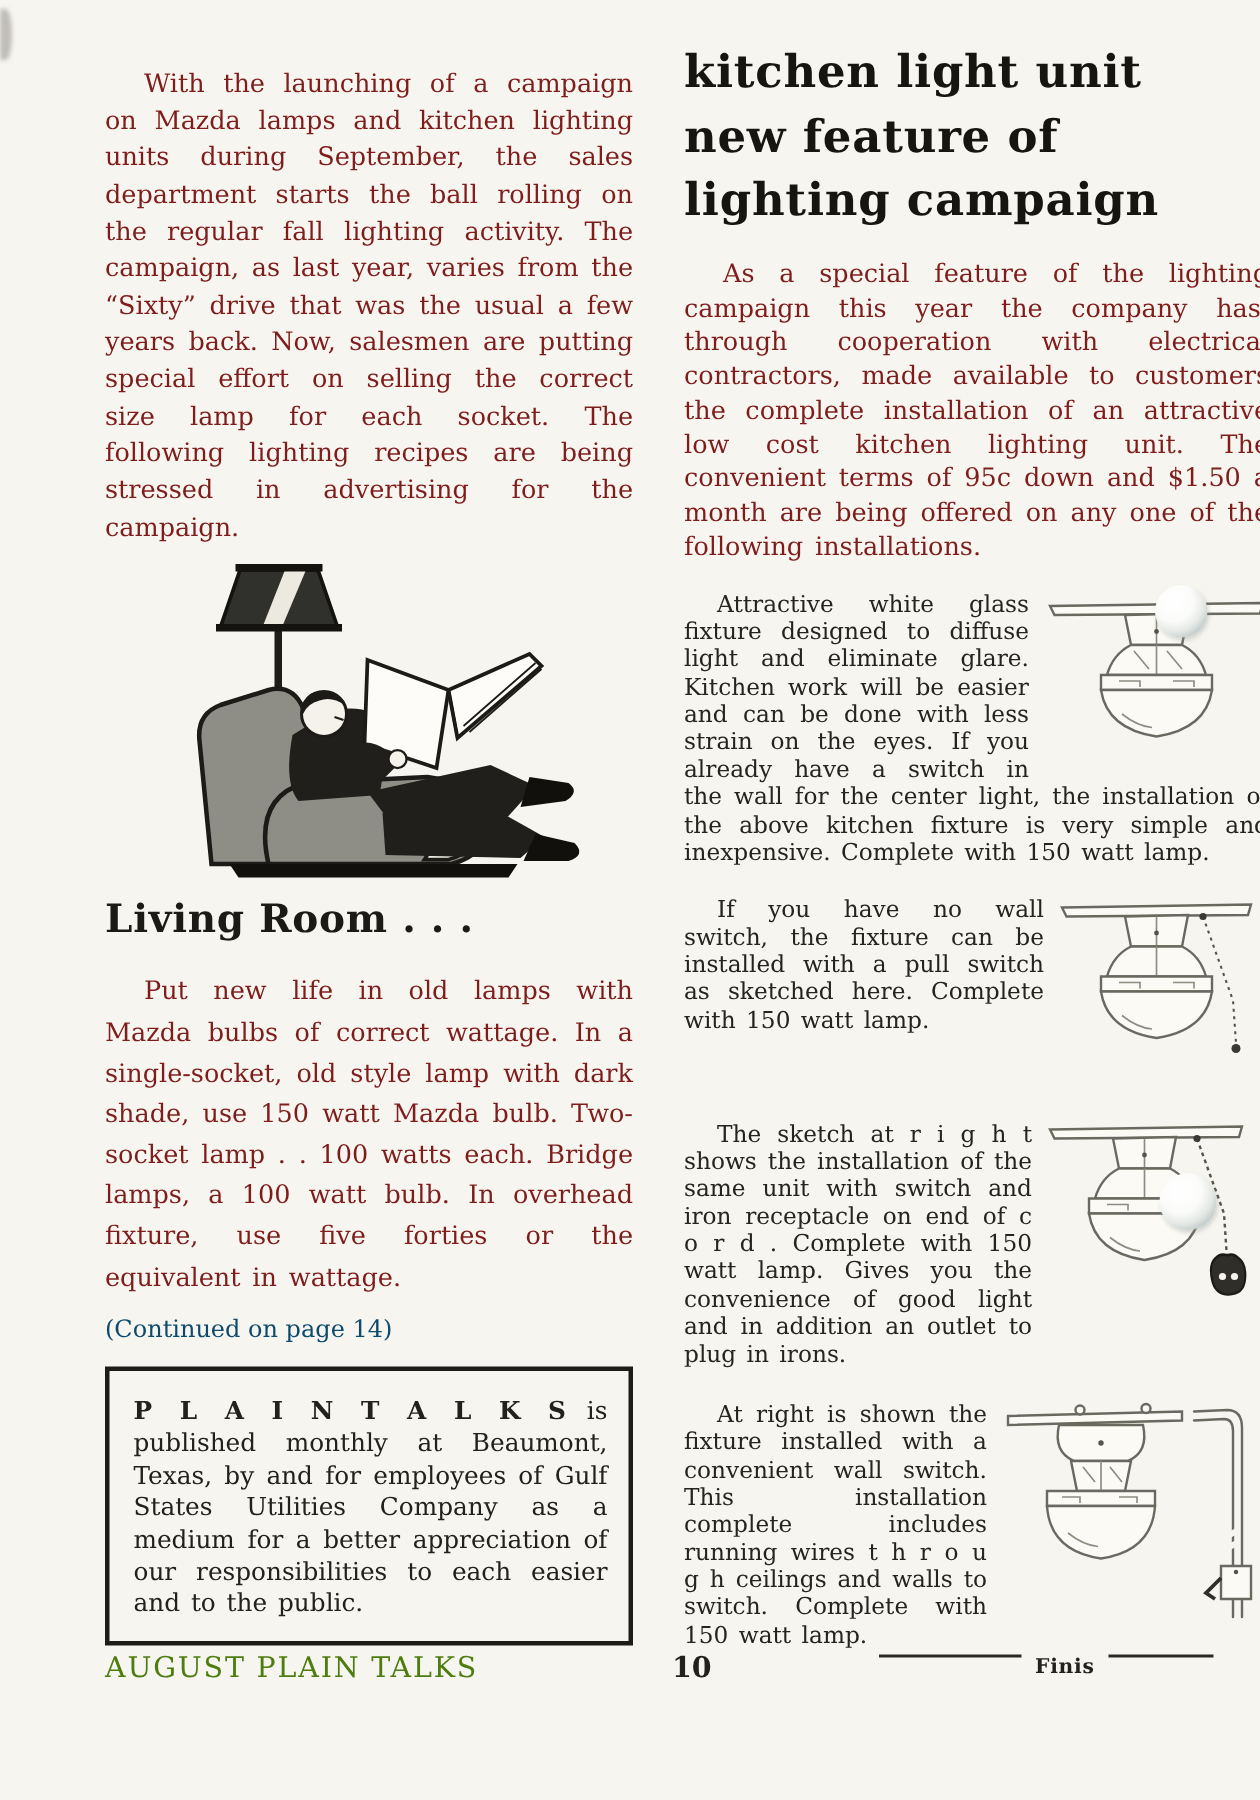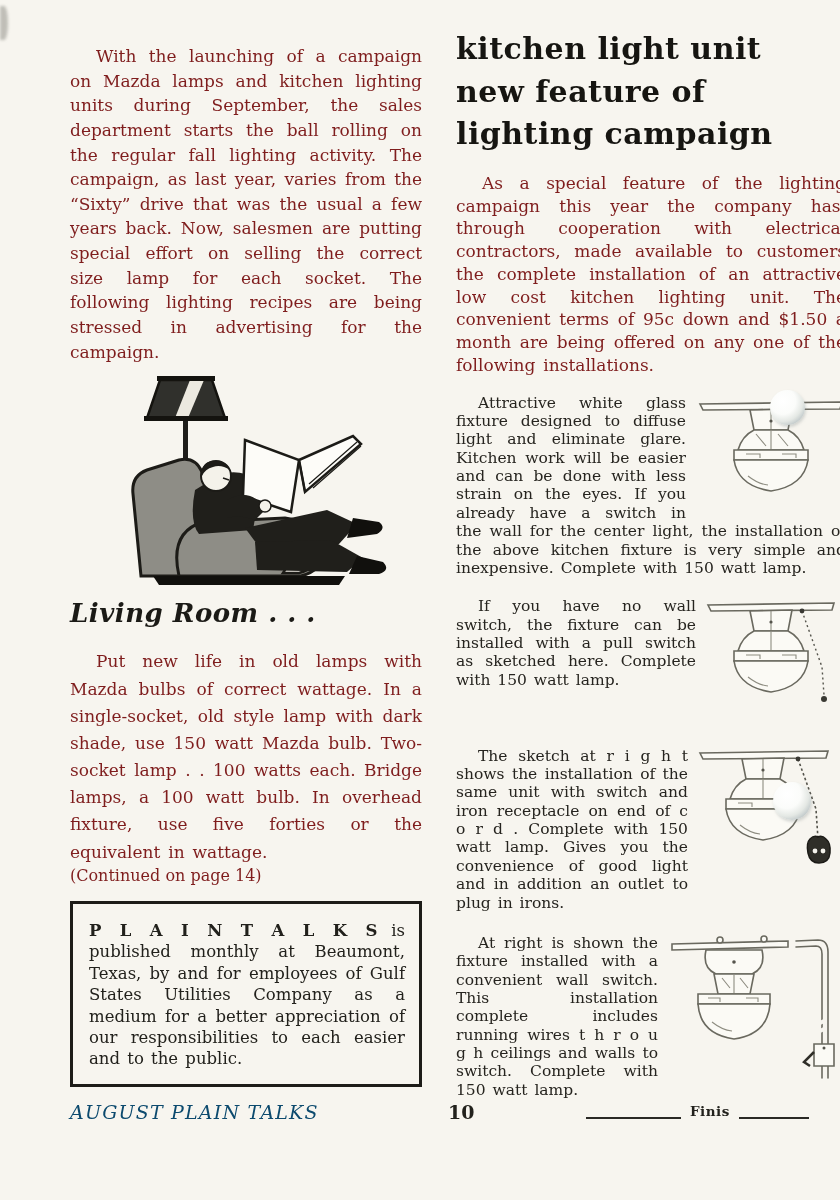--- a/index.html
+++ b/index.html
@@ -26,25 +26,25 @@
   p.body-just {
     text-align:justify; text-indent:26px;
     word-spacing:2.5px; color:#7f1d1d;
   }
   .intro-left  { margin-top:16px; font-size:17px; line-height:1.45; }
   .intro-right { margin-top:16px; font-size:17px; line-height:1.34; }
 
   .fig-armchair { width:302px; height:214px; margin:8px auto 0 auto; }
 
   .living-heading {
-    margin-top:12px; font-style:italic; font-weight:bold;
+    margin-top:12px; font-weight:bold;
     font-size:26px; color:#1b1a16; letter-spacing:.5px;
   }
   .living-body { margin-top:20px; font-size:17px; line-height:1.6; }
-  .continued   { font-size:16px; color:#7f1d1d; }
+  .continued   { margin-top:10px; font-size:16px; color:#0c4a6e; }
 
   .masthead-box {
     margin-top:16px; border:3px solid #1d1c18;
     padding:16px 14px 14px 16px; background:#f7f5ef;
   }
   .masthead-text {
     font-size:16.5px; line-height:1.3; text-align:justify;
     word-spacing:2px; color:#22211c;
   }
   .masthead-text .lead { font-weight:bold; letter-spacing:4px; }
@@ -53,30 +53,30 @@
   .install p { text-align:justify; text-indent:22px; word-spacing:2px; }
   .install .fig { float:right; margin:0 0 3px 10px; }
   .install::after { content:""; display:block; clear:both; }
   .install-1 { margin-top:17px; }
   .install-2 { margin-top:20px; }
   .install-3 { margin-top:30px; }
   .install-4 { margin-top:22px; }
   .install-4 .fig { margin-top:-6px; }
 
   .finis-row {
-    display:flex; align-items:flex-end; margin:4px 20px 0 130px;
+    display:flex; align-items:flex-start; margin:4px 20px 0 130px;
   }
   .finis-dash { height:2px; background:#2a2925; }
   .finis-dash.left  { width:95px; margin-right:9px; }
   .finis-dash.right { width:70px; margin-left:9px; }
   .finis-label { font-weight:bold; font-size:13.5px; letter-spacing:.5px; color:#22211c; }
 
   .footer-title {
     position:absolute; left:70px; top:1101px;
-    font-size:19px; letter-spacing:1.2px; color:#0c4a6e;font-style:italic;
+    font-size:19px; letter-spacing:1.2px; color:#4d7c0f;
   }
   .footer-page {
     position:absolute; left:448px; top:1101px;
     font-size:19px; font-weight:bold; color:#22211c;
   }
 
   .binder-hole {
     position:absolute; border-radius:50%;
     background:radial-gradient(circle at 36% 32%, #ffffff 0%, #fbfcfa 40%, #e4e8e4 62%, #b9c2c4 82%, #7d8a90 100%);
     box-shadow:1px 2px 3px rgba(140,150,150,.35);

